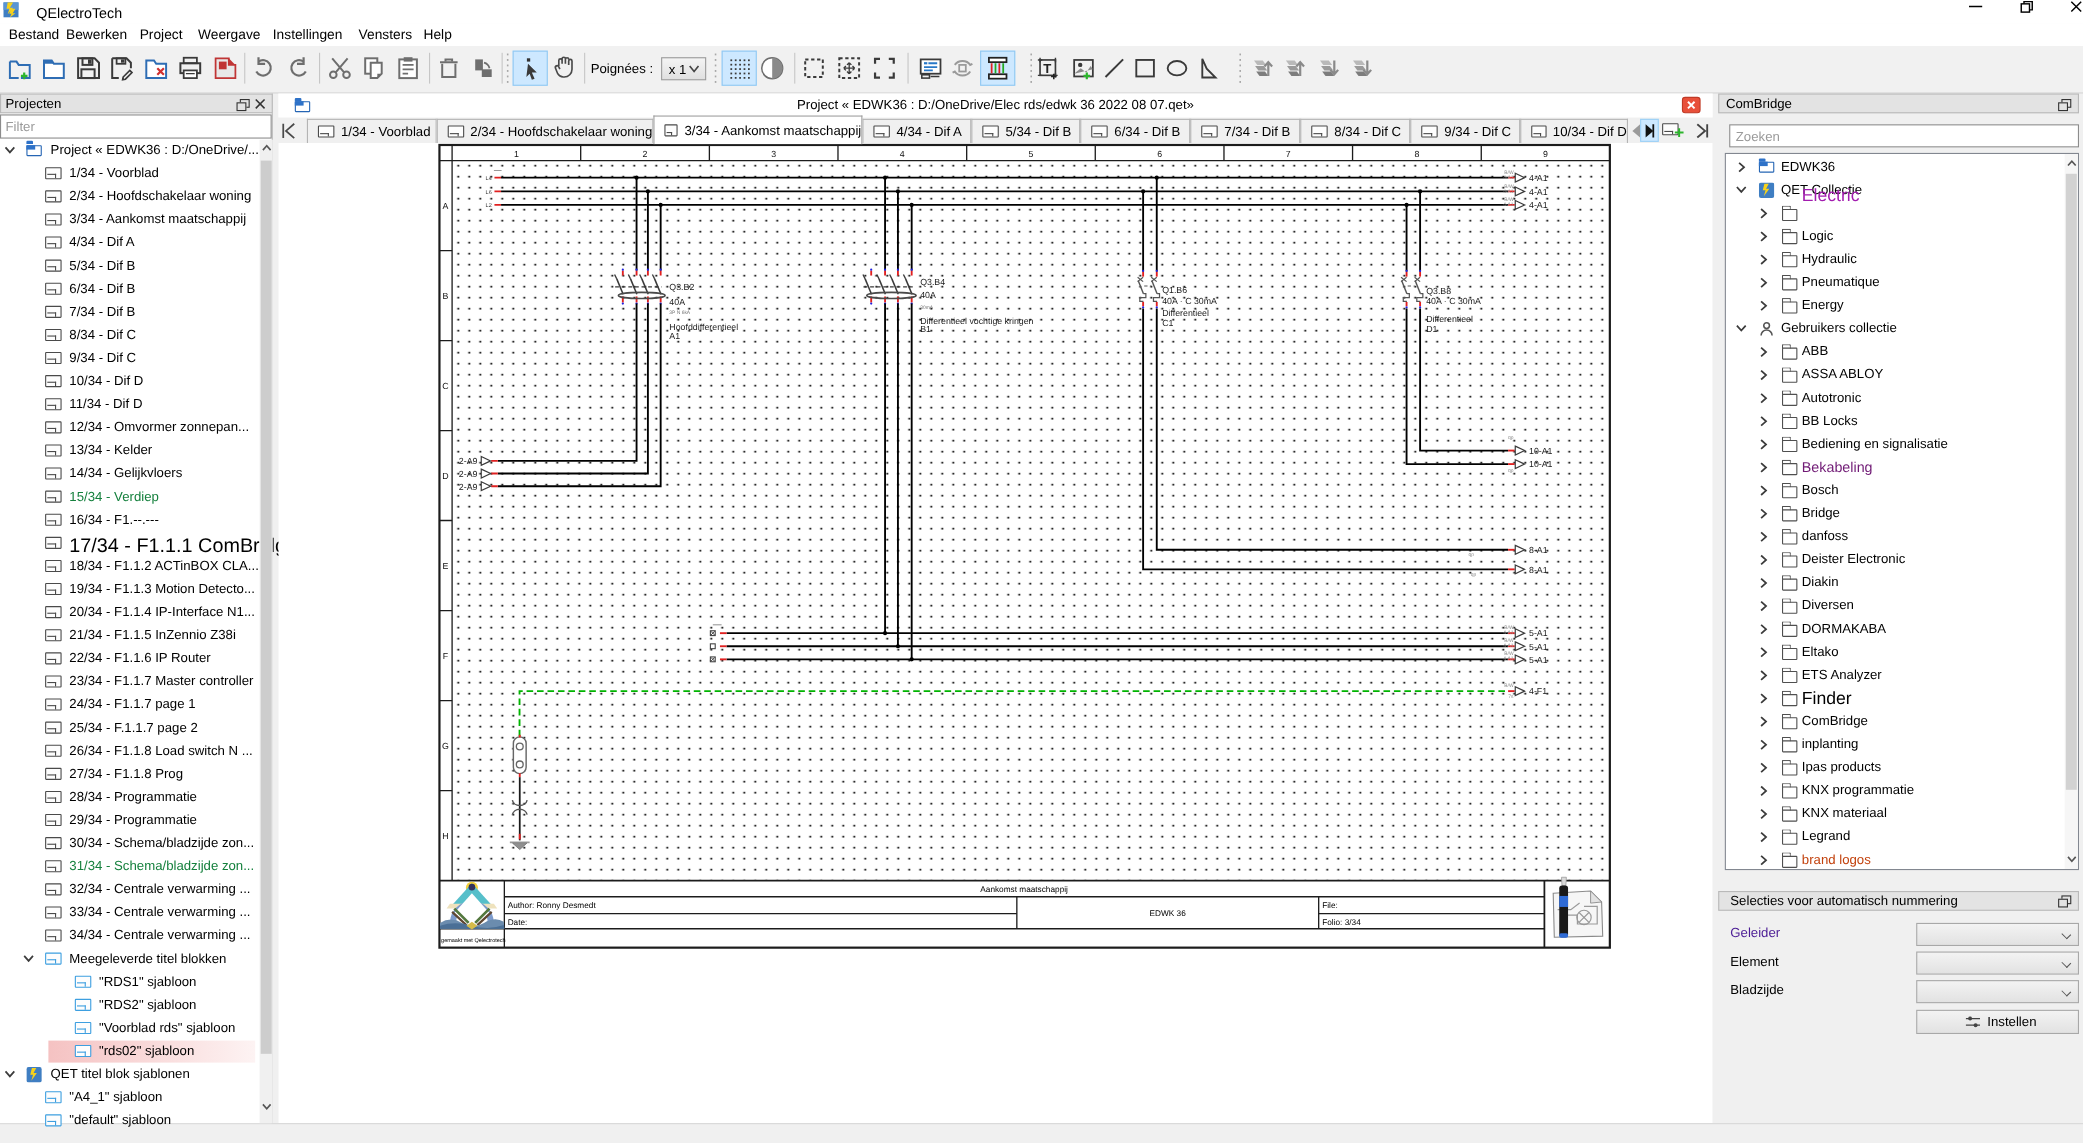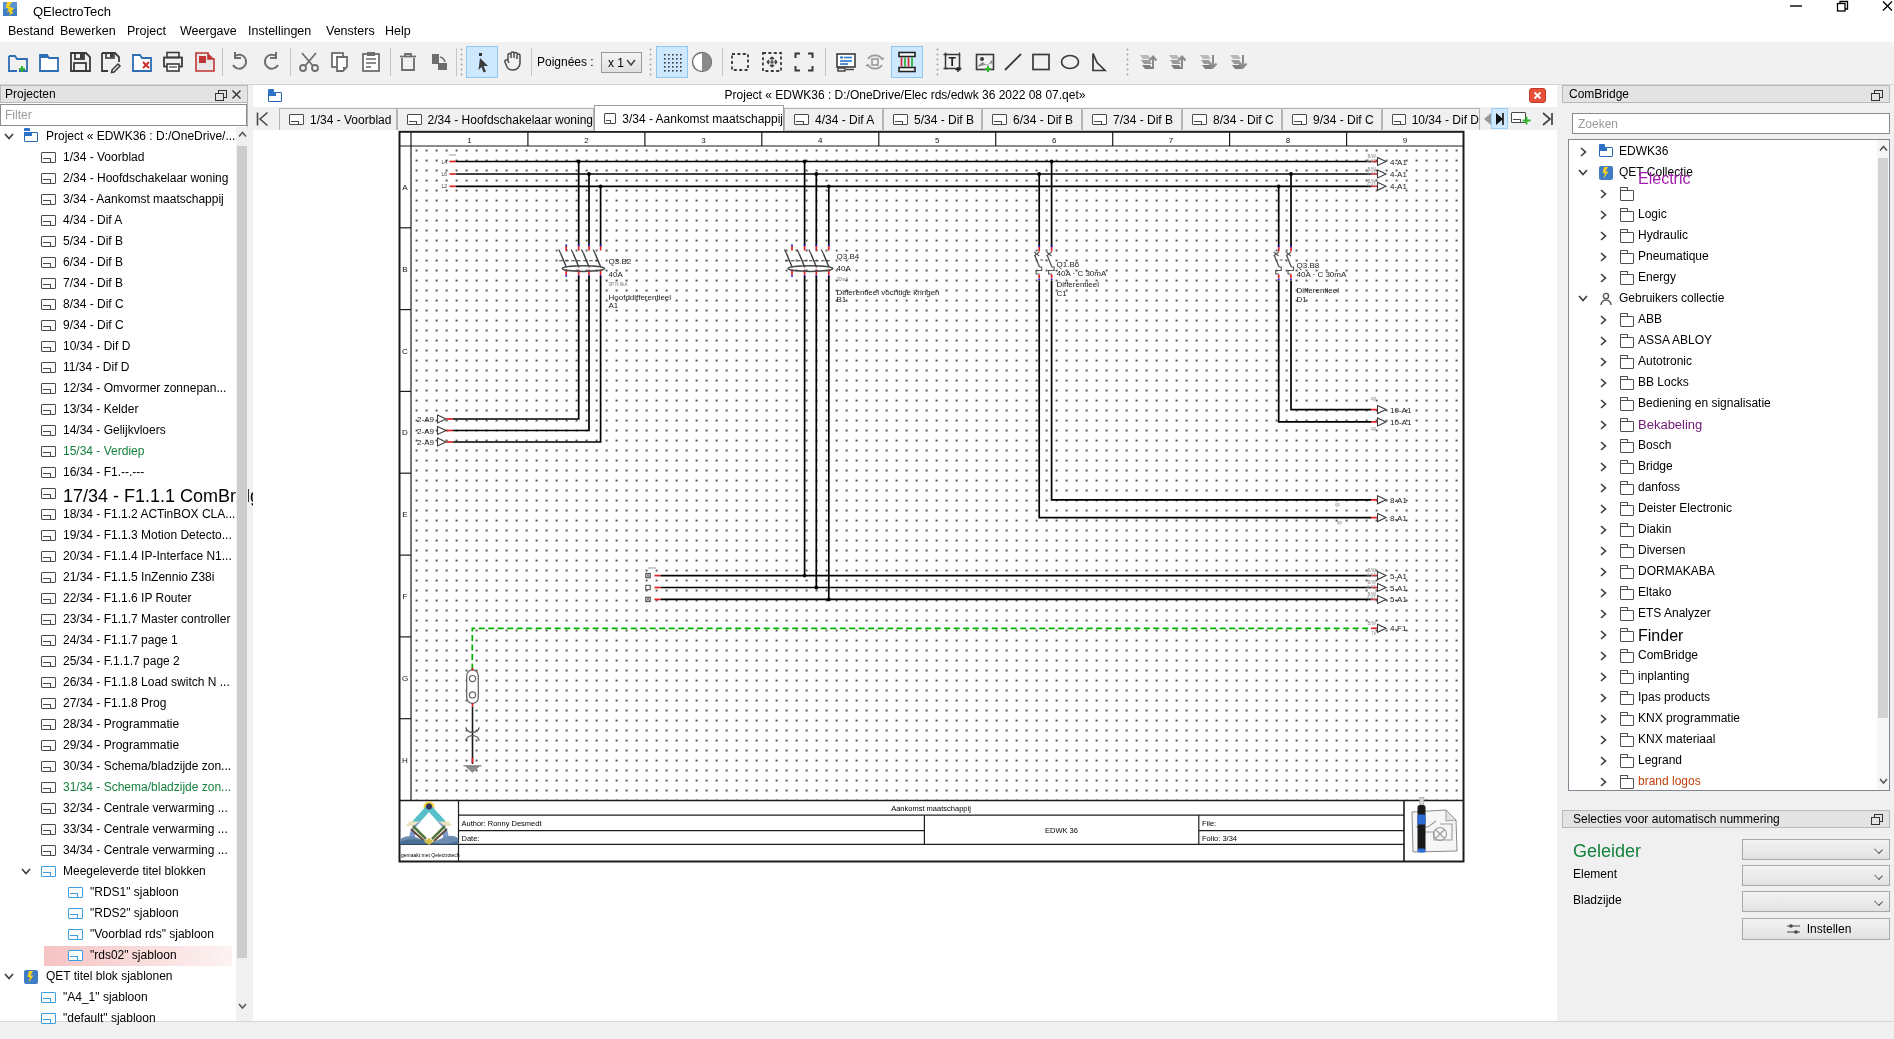--- a/index.html
+++ b/index.html
@@ -893,21 +893,21 @@
 <div class="abs" style="left:1877px;top:140px;width:12px;height:650px;background:#f6f6f6"></div>
 <div class="abs" style="left:1878px;top:158px;width:10px;height:560px;background:#d2d2d2"></div>
 <svg class="abs" style="left:1879px;top:145px" width="9" height="8" viewBox="0 0 9 8">
     <path d="M1,5.5 L4.5,1.5 L8,5.5" fill="none" stroke="#555" stroke-width="1.5"></path>
   </svg>
 <svg class="abs" style="left:1879px;top:777px" width="9" height="8" viewBox="0 0 9 8">
     <path d="M1,2 L4.5,6 L8,2" fill="none" stroke="#555" stroke-width="1.5"></path>
   </svg>
 <div class="abs" style="left:1562px;top:810px;width:328px;height:18px;background:#e3e3e3;border:1px solid #b9b9b9;font-size:12px;color:#000;padding:1px 0 0 10px">Selecties voor automatisch nummering</div>
 <div class="hdrbtn" style="left:1874px;top:814px"></div>
-<div class="abs" style="left:1573px;top:841px;font-size:18px;color:#15803d">Geleider</div>
+<div class="abs" style="left:1573px;top:841px;font-size:12px;color:#4c1d95">Geleider</div>
 <div class="abs" style="left:1573px;top:867px;font-size:12px;color:#000">Element</div>
 <div class="abs" style="left:1573px;top:893px;font-size:12px;color:#000">Bladzijde</div>
 <div class="dd" style="left:1742px;top:838.5px"></div>
 <div class="dd" style="left:1742px;top:864.5px"></div>
 <div class="dd" style="left:1742px;top:890.5px"></div>
 <div class="abs" style="left:1742px;top:917.5px;width:148px;height:22px;background:linear-gradient(#f3f3f3,#e2e2e2);border:1px solid #a8a8a8;font-size:12px;color:#000;text-align:center;padding-top:3px;padding-left:26px">Instellen</div>
 <svg class="abs" style="left:1787px;top:923px" width="13" height="12" viewBox="0 0 13 12">
     <path d="M0,3 h13 M0,9 h13" stroke="#444" stroke-width="1.2"></path>
     <circle cx="4" cy="3" r="1.8" fill="#444"></circle>
     <circle cx="9" cy="9" r="1.8" fill="#444"></circle>

